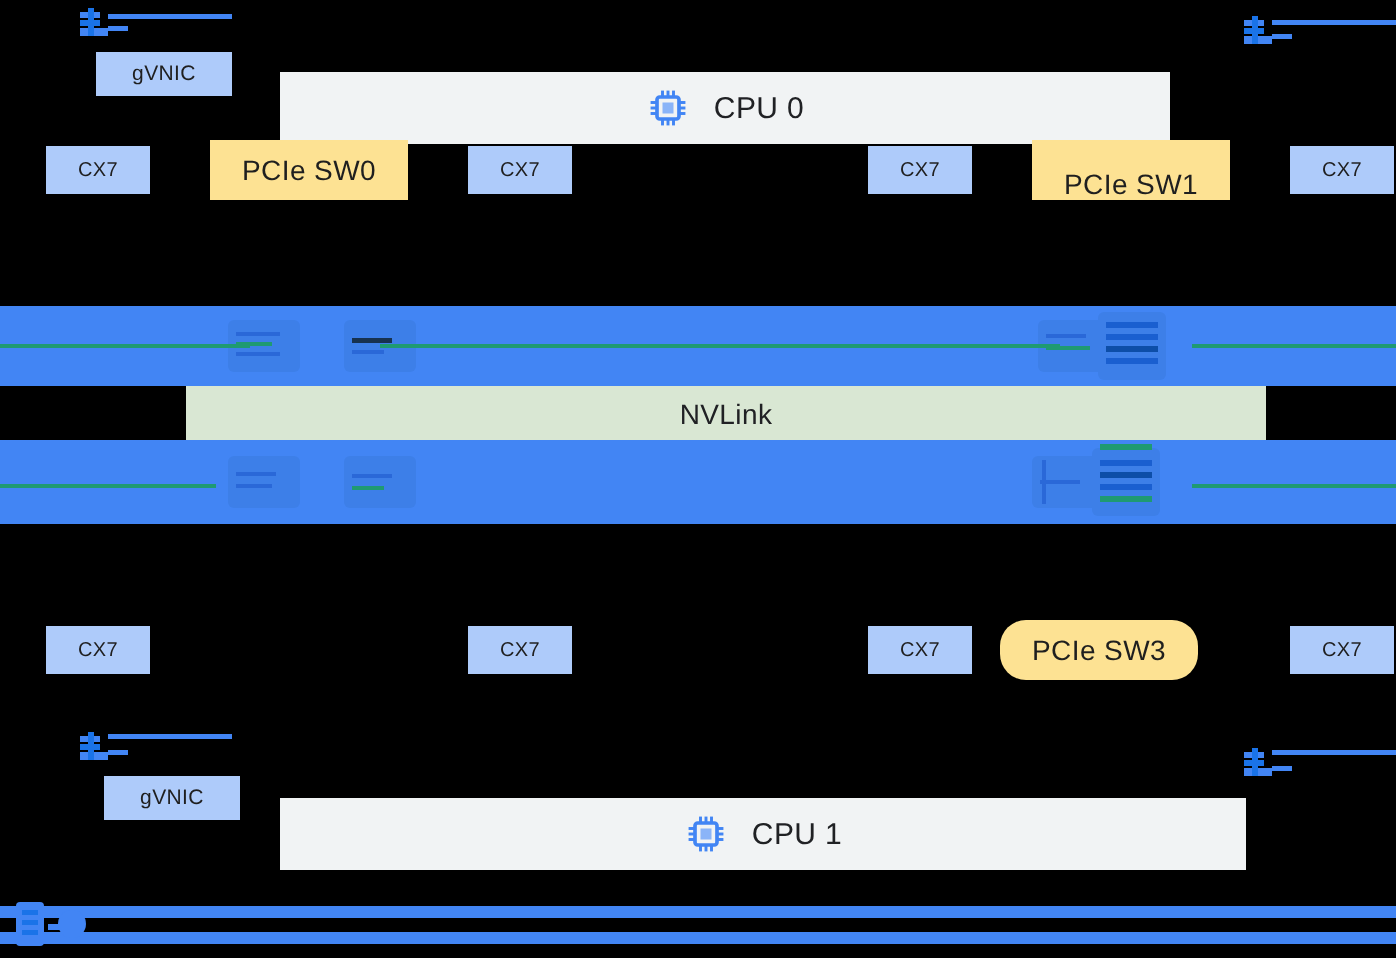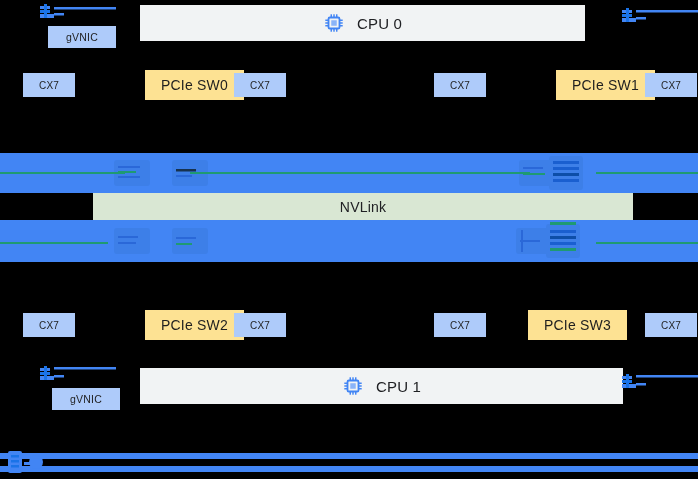--- a/index.html
+++ b/index.html
@@ -26,39 +26,39 @@
     letter-spacing: 0.2px;
   }
 
   
   .cpu-bar {
     background: #f1f3f4;
     height: 36px;
     gap: 12px;
     font-size: 15px;
     color: #202124;
+    margin-top: 31px;
   }
 
   
   .cx7 {
     background: #aecbfa;
     height: 24px;
     width: 52px;
     font-size: 10px;
     color: #1f1f1f;
   }
 
   
   .pcie {
     background: #fde293;
     height: 30px;
     width: 99px;
     font-size: 14px;
     color: #1f1f1f;
-    margin-left: 40px;
   }
 
   
   .gvnic {
     background: #aecbfa;
     height: 22px;
     width: 68px;
     font-size: 10.5px;
     color: #1f1f1f;
   }
@@ -176,21 +176,21 @@
   </div>
   <div class="node pcie" style="left:105px; top:70px;">
     <span>PCIe SW0</span>
   </div>
   <div class="node cx7" style="left:234px; top:73px;">
     <span>CX7</span>
   </div>
   <div class="node cx7" style="left:434px; top:73px;">
     <span>CX7</span>
   </div>
-  <div class="node pcie" style="left:516px; top:70px;">
+  <div class="node pcie" style="left:516px; top:70px;align-items:flex-end;">
     <span>PCIe SW1</span>
   </div>
   <div class="node cx7" style="left:645px; top:73px;">
     <span>CX7</span>
   </div>
 
   <div class="gpu-band" style="top:153px; height:40px;">
     <div class="band-inner">
 
       <div class="gpu-icon-slot" style="left:110px; top:0; width:46px; height:40px;">
@@ -269,30 +269,27 @@
         </svg>
       </div>
       <div style="position:absolute; left:0; top:22px; width:108px; height:2px; background:#1f9a72;"></div>
       <div style="position:absolute; left:596px; top:22px; width:102px; height:2px; background:#1f9a72;"></div>
     </div>
   </div>
 
   <div class="node cx7" style="left:23px; top:313px;">
     <span>CX7</span>
   </div>
-  <div class="node pcie" style="left:105px; top:310px;">
-    <span>PCIe SW2</span>
-  </div>
   <div class="node cx7" style="left:234px; top:313px;">
     <span>CX7</span>
   </div>
   <div class="node cx7" style="left:434px; top:313px;">
     <span>CX7</span>
   </div>
-  <div class="node pcie" style="left:488px; top:310px;">
+  <div class="node pcie" style="left:500px; top:310px;border-radius:13px;">
     <span>PCIe SW3</span>
   </div>
   <div class="node cx7" style="left:645px; top:313px;">
     <span>CX7</span>
   </div>
 
   <div class="nic-art" style="left:40px; top:366px; width:76px; height:16px;">
     <svg width="76" height="16" viewBox="0 0 76 16">
       <rect x="0" y="2" width="10" height="3" fill="#4285f4"></rect>
       <rect x="0" y="6" width="10" height="3" fill="#1a73e8"></rect>

